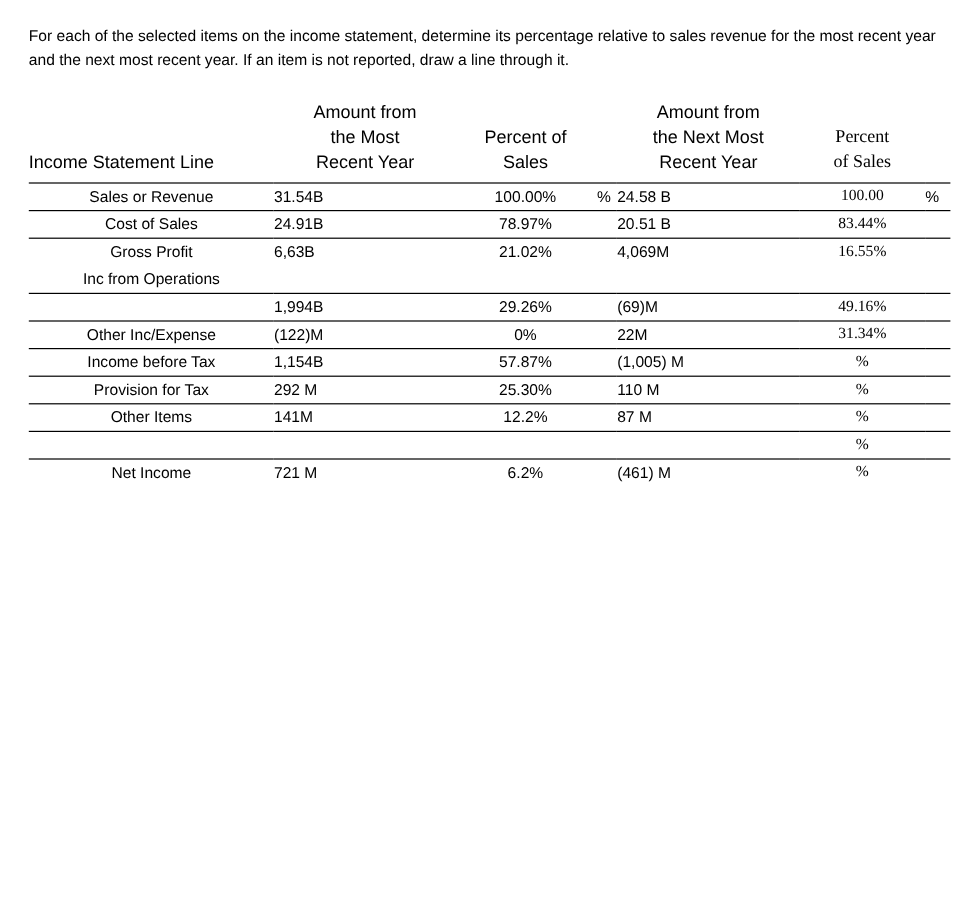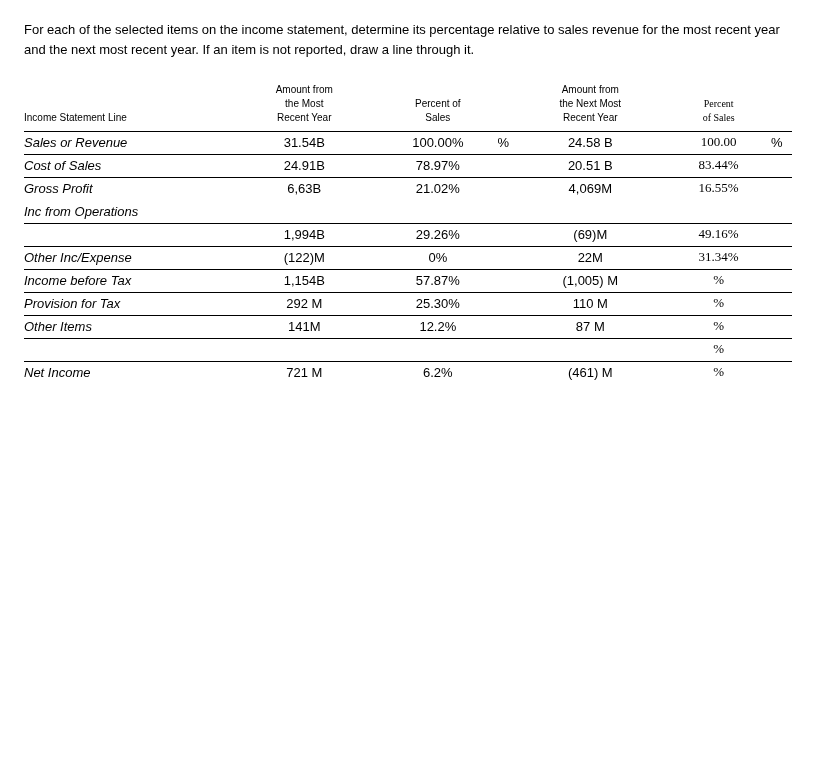--- a/index.html
+++ b/index.html
@@ -32,41 +32,41 @@
     .col-label { width: 195px; }
     .col-amt1  { width: 145px; text-align: center; }
     .col-pct1  { width: 110px; text-align: center; }
     .col-sep   { width: 18px; text-align: left; padding-left: 2px; }
     .col-amt2  { width: 145px; text-align: center; }
     .col-pct2  { width: 100px; text-align: center; font-family: Liberation Serif, serif; }
     .col-sep2  { width: 20px; text-align: left; }
 
     thead tr th {
       font-weight: normal;
-      font-size: 10px;
+      font-size: 15px;
       text-align: center;
       vertical-align: bottom;
       padding-bottom: 6px;
       line-height: 1.4;
     }
     thead tr th.col-label {
       text-align: left;
       vertical-align: bottom;
     }
 
     tbody tr td {
       padding: 4px 0 4px 0;
       font-size: 13px;
     }
     tbody tr.divider td {
       border-top: 1px solid #000;
       padding-top: 2px;
     }
-    td.col-label { text-align: left; font-style: italic; }
-    td.col-amt1, td.col-amt2 { text-align: center; }
+    td.col-label { text-align: center; }
+    td.col-amt1, td.col-amt2 { text-align: left; }
     td.col-pct1, td.col-pct2 { text-align: center; }
     td.col-sep  { text-align: left; }
     td.col-sep2 { text-align: left; }
   </style>
 </head>
 <body>
 
 <p class="intro-text">For each of the selected items on the income statement, determine its percentage relative to sales revenue for the most recent year and the next most recent year. If an item is not reported, draw a line through it.</p>
 
 <div class="table-wrap">

